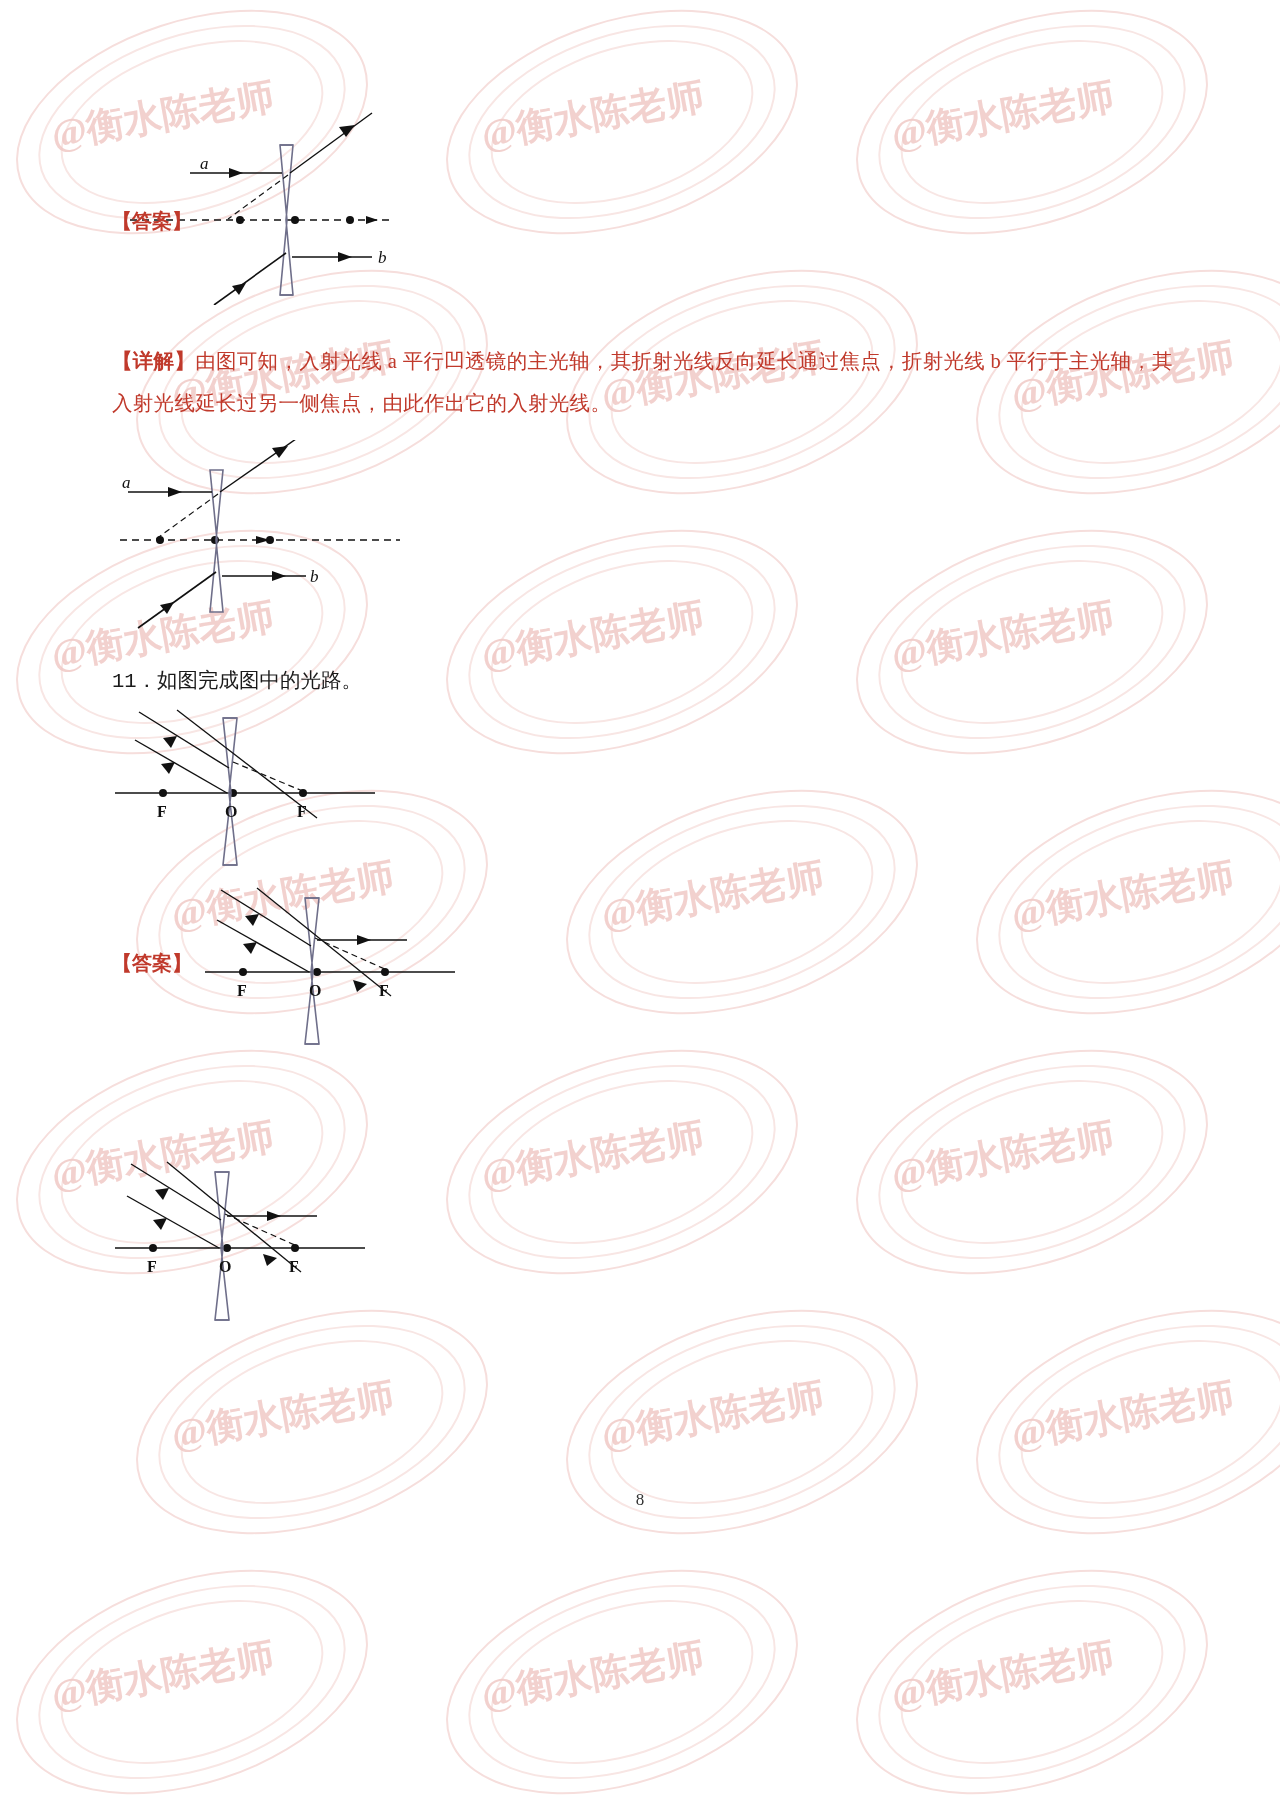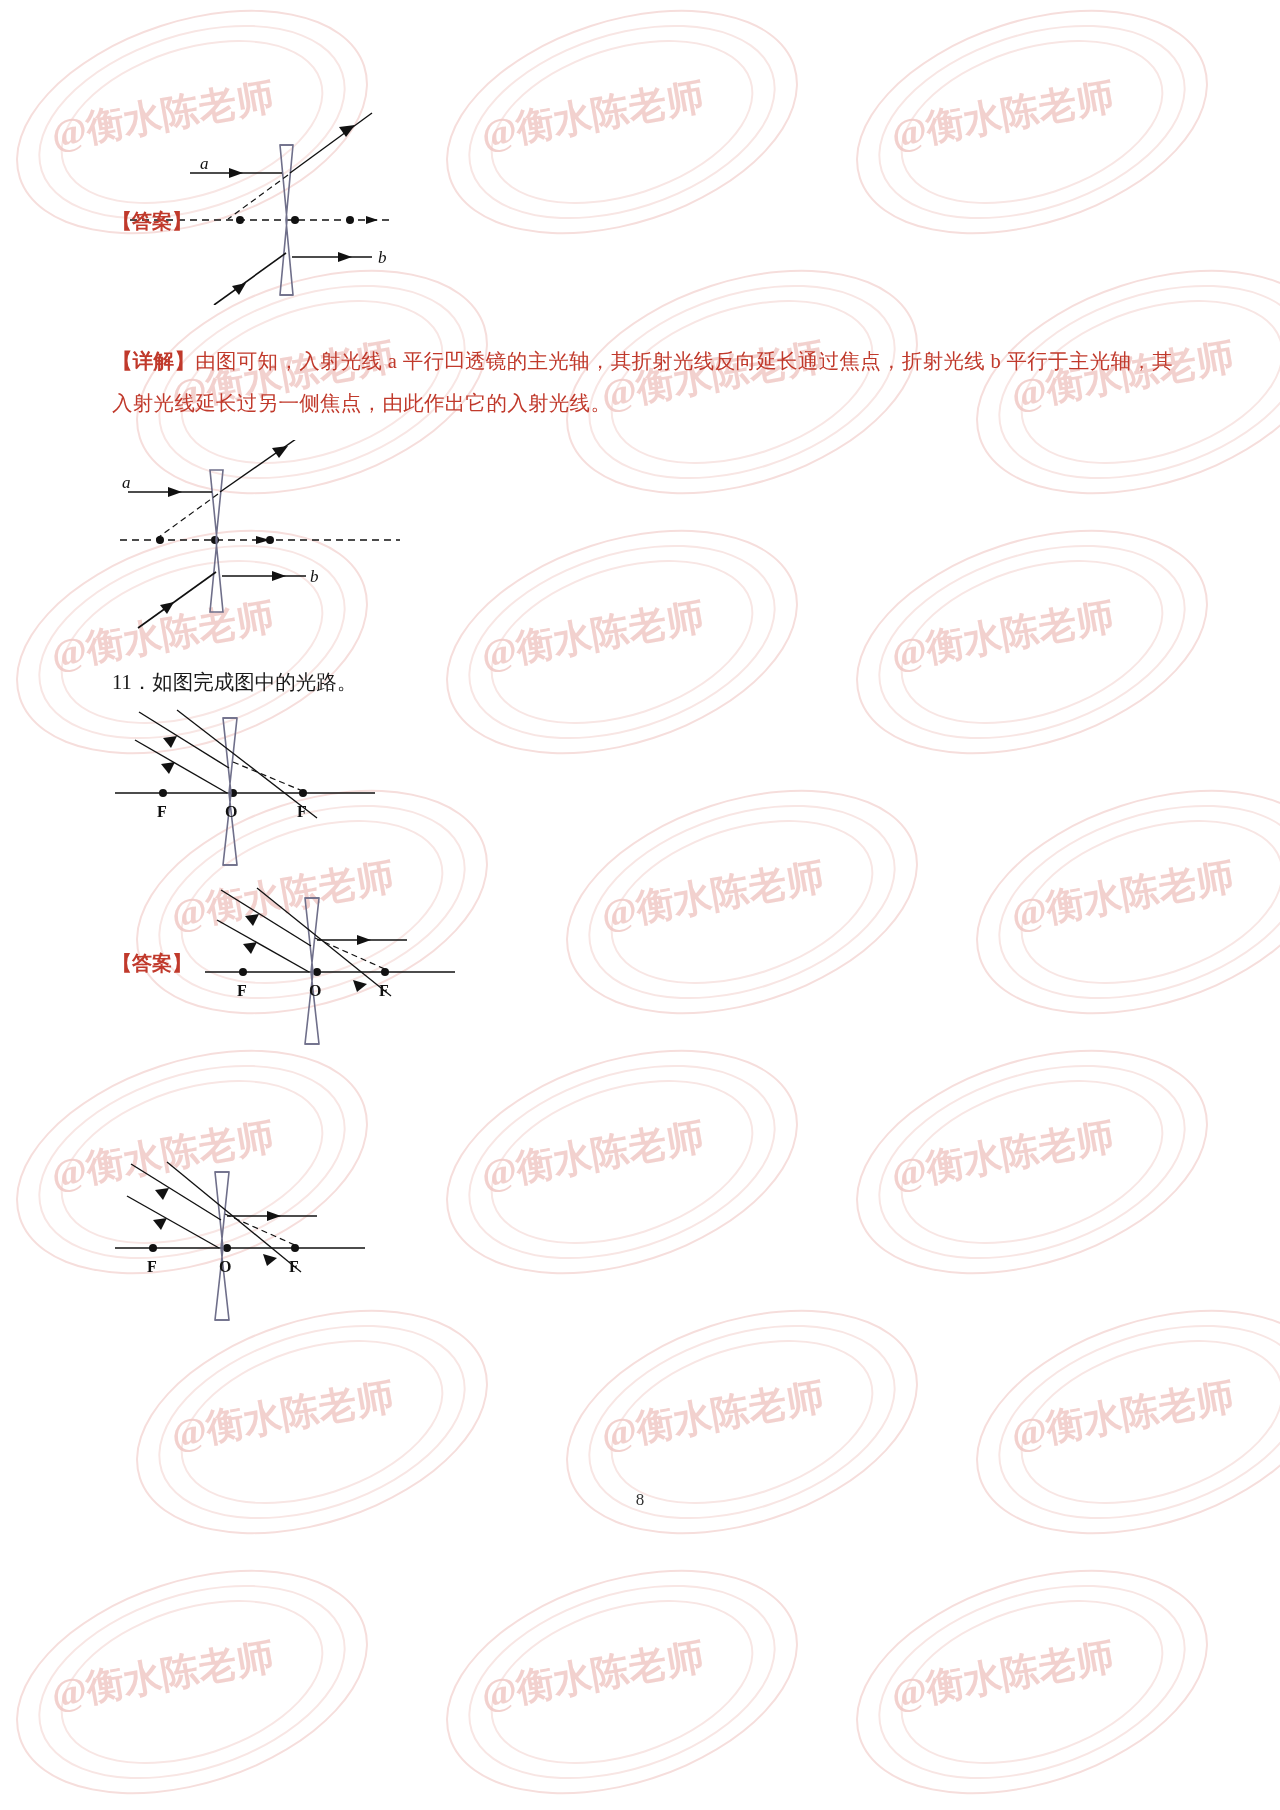--- a/index.html
+++ b/index.html
@@ -57,20 +57,21 @@
     font-size: 20.5px;
     line-height: 42px;
     color: #c0392b;
     letter-spacing: .3px;
   }
   .qtext {
     position: absolute;
     font-size: 20.5px;
     line-height: 34px;
     color: #1a1a1a;
+    font-family: Liberation Mono, monospace;
   }
   .answer-label {
     position: absolute;
     font-size: 20px;
     font-weight: bold;
     color: #c0392b;
   }
   .page-num {
     position: absolute;
     width: 100%;

